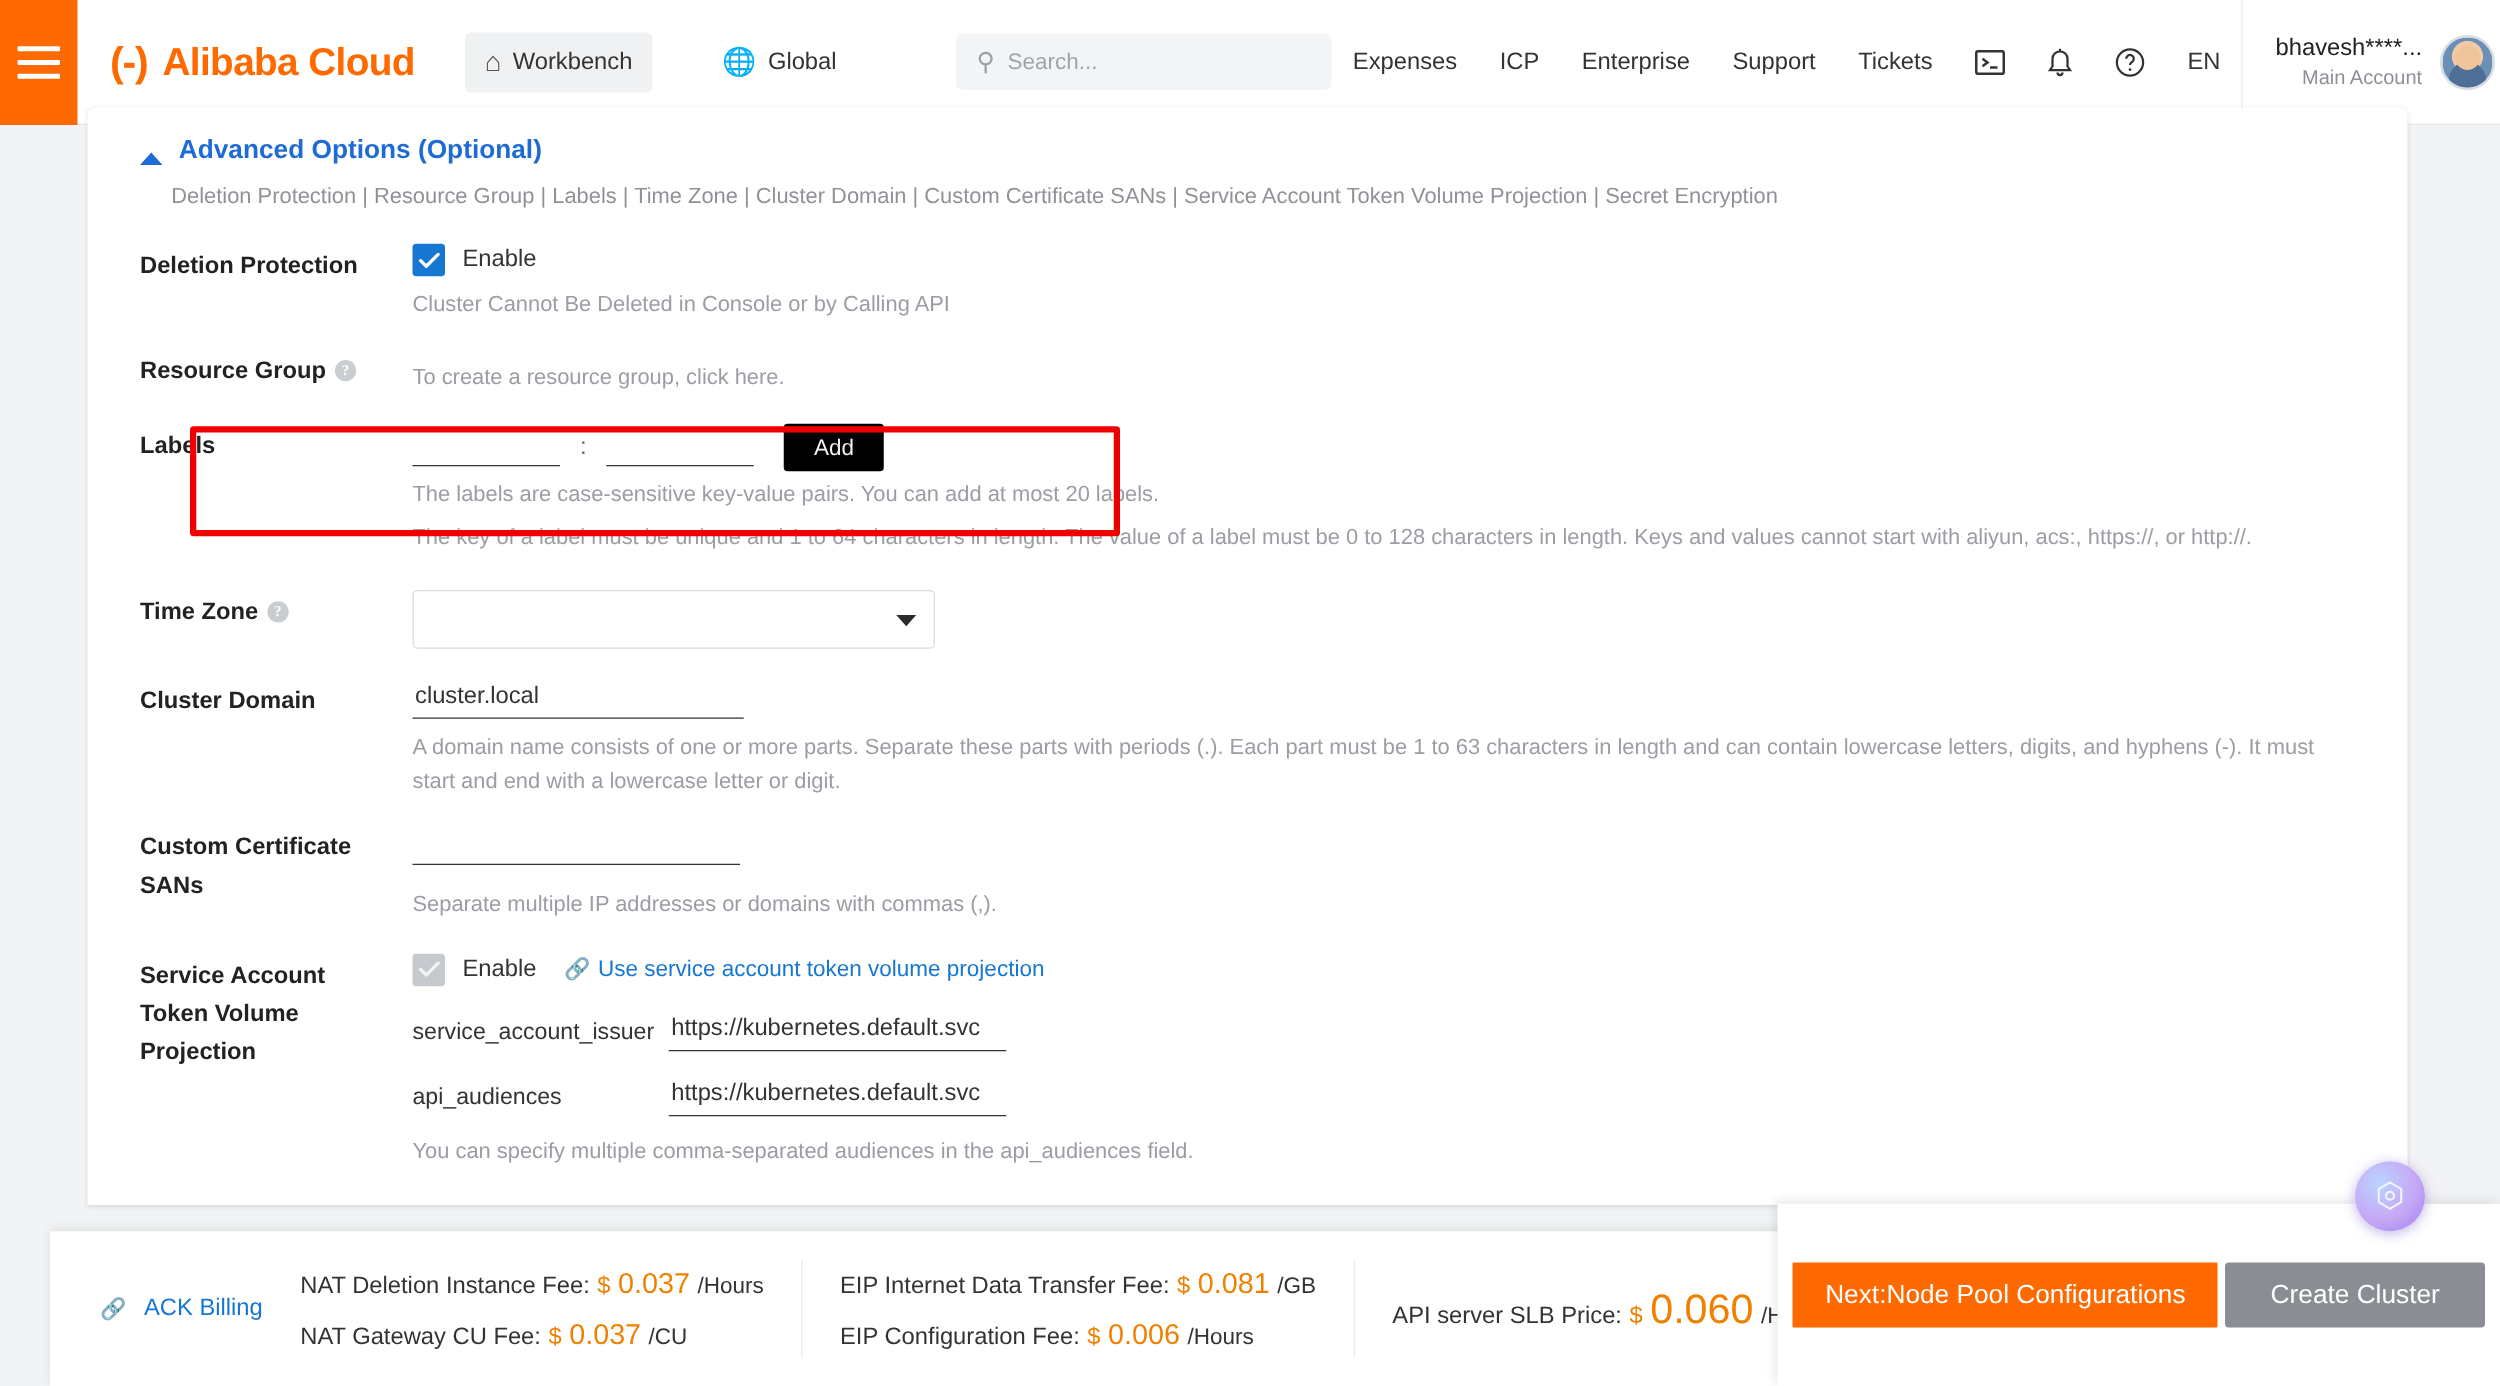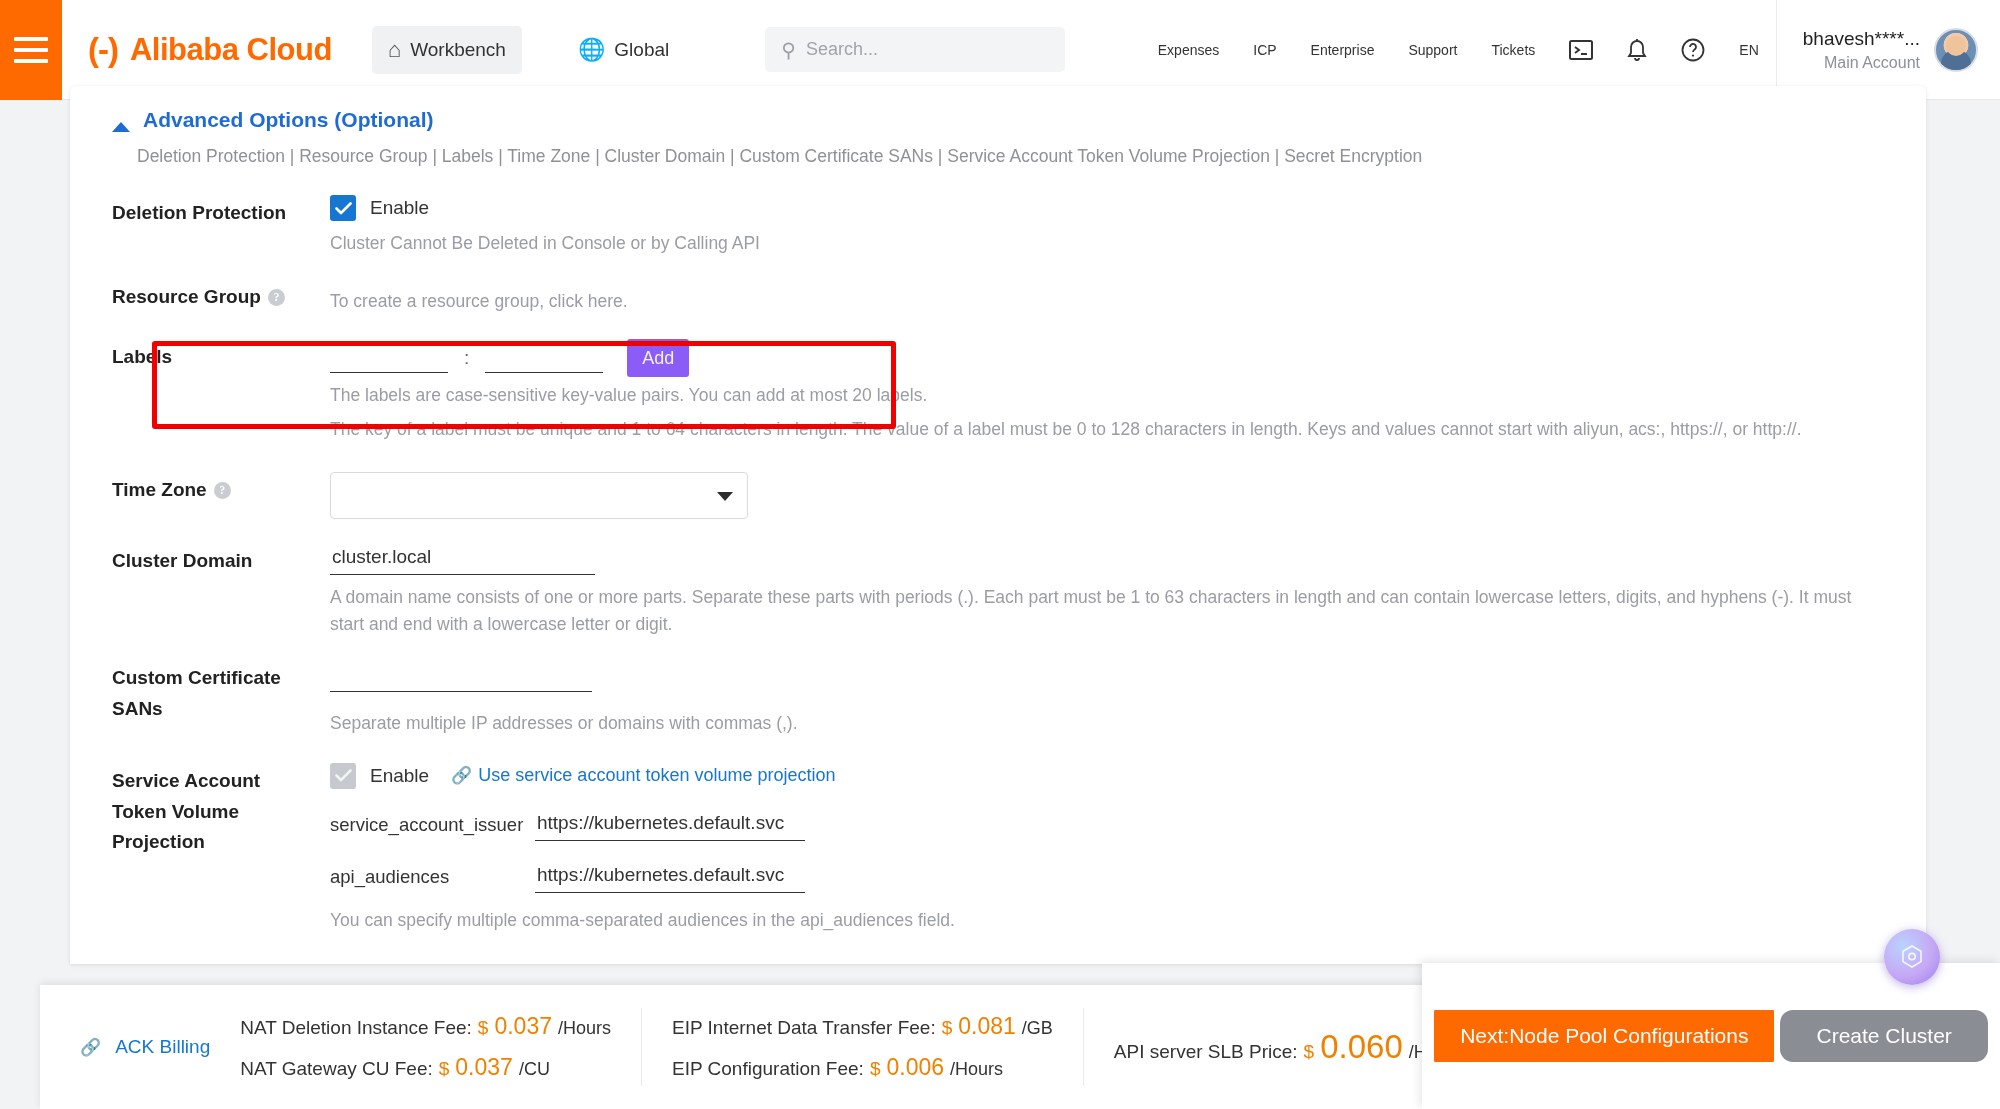--- a/index.html
+++ b/index.html
@@ -41,21 +41,21 @@
 
   .searchbox {
     margin-left: 80px; width: 300px; height: 45px; background: #f3f4f6; border-radius: 5px;
     display: flex; align-items: center; gap: 10px; padding: 0 16px; color: #a0a4ab; font-size: 18px;
     flex: 0 0 auto;
   }
   .searchbox .magn { font-size: 20px; color:#9aa0a6; }
 
   .rightnav { margin-left: auto; display: flex; align-items: center; gap: 0; height: 100%; }
   .rightnav a.navlink {
-    color: #333; font-size: 14px; text-decoration: none; padding: 0 17px; white-space: nowrap; cursor: pointer;
+    color: #333; font-size: 19px; text-decoration: none; padding: 0 17px; white-space: nowrap; cursor: pointer;
   }
   .rightnav .iconbtn {
     padding: 0 16px; font-size: 23px; color: #333; cursor: pointer; display:flex; align-items:center;
   }
   .account {
     display: flex; align-items: center; gap: 14px; height: 100%;
     padding: 0 22px 0 26px; border-left: 1px solid #ececec; cursor: pointer;
   }
   .account-names { display: flex; flex-direction: column; align-items: flex-end; line-height: 1.35; }
   .account-name { font-size: 19px; color: #222; white-space: nowrap;}
@@ -143,22 +143,22 @@
     position: relative; width: 418px; height: 47px; border: 1.4px solid #d8dadd;
     border-radius: 4px; background:#fff; display:flex; align-items:center; padding: 0 14px; cursor:pointer;
   }
   .bsel .caret-down { right: 14px; top: 19px; }
 
   
   .labels-line { display: flex; align-items: flex-end; gap: 0; }
   .lbl-input { width: 118px; }
   .colon { margin: 0 16px 4px 16px; color:#666; font-size: 19px; }
   .add-btn {
-    margin-left: 24px; margin-bottom: -4px; width: 62px; height: 38px;
-    background: #8b5cf6; color: #f0f1f2; border: none; border-radius: 3px;
+    margin-left: 24px; margin-bottom: -4px; width: 80px; height: 38px;
+    background: #000000; color: #f0f1f2; border: none; border-radius: 3px;
     font-family:"Liberation Sans", sans-serif; font-size: 18px; cursor: not-allowed;
   }
 
   .linklike { color: #1677d2; font-size: 18px; text-decoration: none; cursor:pointer; white-space: nowrap;}
   .link-ico { color:#1677d2; font-size: 17px; margin-right: 6px; }
 
   .kvrow { display:flex; align-items: flex-end; margin-top: 20px; }
   .kvkey { width: 205px; flex: 0 0 205px; font-size: 18.5px; color:#333; padding-bottom: 5px; }
   .kvval { width: 270px; }
 
@@ -190,21 +190,21 @@
     position:absolute; right: 0; bottom: 0; width: 578px; height: 146px;
     background:#fff; box-shadow: -2px -2px 9px rgba(0,0,0,.10);
     display:flex; align-items:center; justify-content:center; gap: 6px; z-index: 45;
   }
   .btn-next {
     background:#FF6A00; color:#fff; border:none; height: 52px; padding: 0 26px;
     font-size: 21px; font-family:"Liberation Sans", sans-serif; cursor:pointer; border-radius: 1px;
   }
   .btn-create {
     background:#8a8d93; color:#fff; border:none; height: 52px; padding: 0 36px;
-    font-size: 21px; font-family:"Liberation Sans", sans-serif; cursor:pointer; border-radius: 13px;
+    font-size: 21px; font-family:"Liberation Sans", sans-serif; cursor:pointer; border-radius: 3px;
   }
   .assist-bubble {
     position:absolute; right: 60px; top: -34px; width: 56px; height: 56px; border-radius: 50%;
     background: radial-gradient(circle at 35% 32%, #b9d4ff 0%, #c6a8f5 55%, #9d7ff0 100%);
     box-shadow: 0 2px 10px rgba(120,90,200,.45); cursor:pointer; z-index: 50;
     display:flex;align-items:center;justify-content:center;
   }
   .assist-bubble svg { opacity:.85; }
 </style>
 </head>

